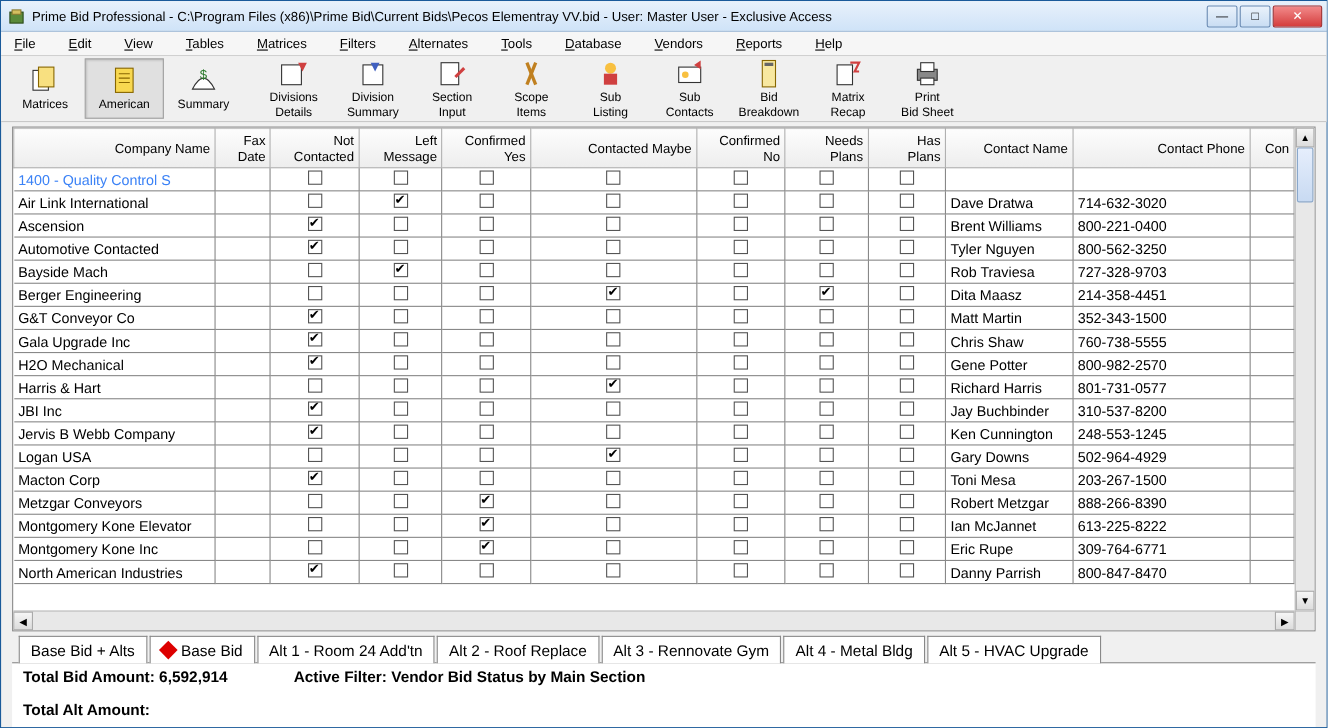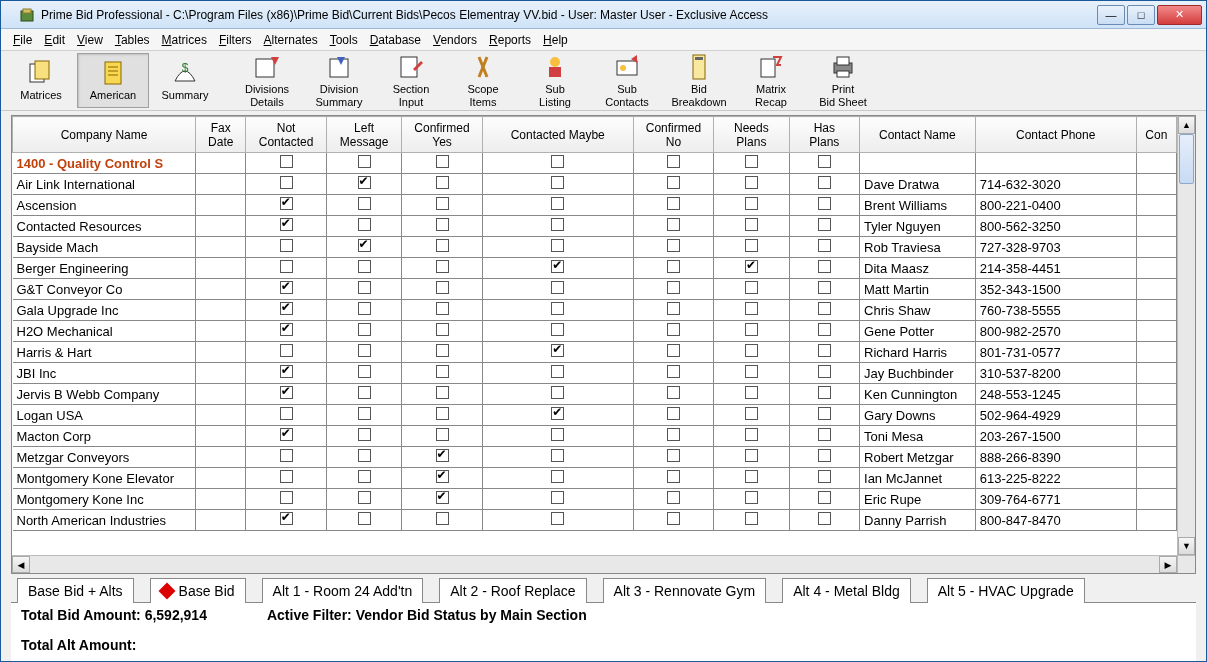--- a/index.html
+++ b/index.html
@@ -1,53 +1,53 @@
 <!DOCTYPE html>
 <html><head>
 <meta charset="utf-8">
 <style>
 * { box-sizing: border-box; margin: 0; padding: 0; }
 body { font-family: "Segoe UI", Tahoma, Arial, sans-serif; font-size: 12px; background: #fff; overflow: hidden; width: 1207px; height: 662px; }
 .window { width: 1207px; height: 662px; border: 1px solid #1a5a9a; background: #f0f0f0; display: flex; flex-direction: column; }
-.titlebar { height: 28px; background: linear-gradient(#e8f1fb, #cfe3f8); display: flex; align-items: center; justify-content: space-between; border-bottom: 1px solid #9db9d6; padding-left: 12px; }
+.titlebar { height: 28px; background: linear-gradient(#e8f1fb, #cfe3f8); display: flex; align-items: center; justify-content: space-between; border-bottom: 1px solid #9db9d6; }
 .titlebar-left { display: flex; align-items: center; gap: 6px; padding-left: 6px; }
 .titlebar-icon { width: 16px; height: 16px; display:inline-flex; align-items:center; justify-content:center; }
 .titlebar-title { color: #000; font-size: 12px; }
 .winbtns { display: flex; height: 20px; margin-right: 4px; }
 .winbtn { width: 28px; height: 20px; border: 1px solid #6b8bb3; background: linear-gradient(#eaf2fb,#c9ddf3); display:flex; align-items:center; justify-content:center; font-size:11px; margin-left:2px; border-radius:2px; cursor:pointer; }
 .winbtn.close { background: linear-gradient(#f28a8a,#d43d3d); color:#fff; border-color:#a02a2a; width:45px; }
-.menubar { height: 22px; background: #f6f6f6; border-bottom: 1px solid #d0d0d0; display:flex; align-items:center; padding: 0 6px; gap: 0; }
+.menubar { height: 22px; background: #f6f6f6; border-bottom: 1px solid #d0d0d0; display:flex; align-items:center; padding: 0 6px; gap: 18px; }
 .menuitem { padding: 2px 6px; cursor:pointer; }
 .menuitem span.u { text-decoration: underline; }
 .toolbar { height: 60px; background: #f0f0f0; border-bottom: 1px solid #c8c8c8; display:flex; align-items:stretch; padding: 2px 4px; gap: 0; }
 .tbtn { width: 72px; display:flex; flex-direction:column; align-items:center; justify-content:center; border:1px solid transparent; cursor:pointer; text-align:center; font-size:11px; line-height:1.1; padding:2px; }
 .tbtn.active { border:1px solid #a0a0a0; background:#e0e0e0; box-shadow: inset 1px 1px 2px rgba(0,0,0,0.15); }
 .tbtn .ticon { width: 28px; height: 28px; display:flex; align-items:center; justify-content:center; margin-bottom:2px; }
 .tsep { width: 10px; }
 .gridwrap { flex: 1; padding: 4px 10px 0 10px; display:flex; flex-direction:column; overflow:hidden; }
 .gridouter { flex:1; border:1px solid #888; background:#fff; position:relative; overflow:hidden; }
 .gridinner { position:absolute; left:0; top:0; right:18px; bottom:18px; overflow:hidden; }
 .vscroll { position:absolute; right:0; top:0; bottom:18px; width:18px; background:#e8e8e8; border-left:1px solid #bbb; }
 .vscroll .arrow { height:18px; background:linear-gradient(#f6f6f6,#dcdcdc); border:1px solid #aaa; display:flex; align-items:center; justify-content:center; font-size:9px; cursor:pointer;}
 .vscroll .track { position:absolute; top:18px; bottom:18px; left:0; right:0; }
 .vscroll .thumb { position:absolute; left:1px; right:1px; top:0; height:50px; background:linear-gradient(#e6eefc,#c8daf2); border:1px solid #8aa8cc; border-radius:2px;}
 .vscroll .arrow.dn{ position:absolute; bottom:0; left:0; right:0;}
 .hscroll { position:absolute; left:0; right:18px; bottom:0; height:18px; background:#e8e8e8; border-top:1px solid #bbb; }
 .hscroll .arrow { width:18px; height:100%; background:linear-gradient(#f6f6f6,#dcdcdc); border:1px solid #aaa; display:inline-flex; align-items:center; justify-content:center; font-size:9px; cursor:pointer; float:left;}
 .hscroll .arrow.rt{ float:right;}
 .corner { position:absolute; right:0; bottom:0; width:18px; height:18px; background:#e8e8e8; border-left:1px solid #bbb; border-top:1px solid #bbb;}
 table.grid { border-collapse: collapse; width: 100%; table-layout: fixed; }
-table.grid th { background: linear-gradient(#fdfdfd,#ededed); border: 1px solid #b0b0b0; font-weight:normal; font-size:12px; padding:2px 4px; text-align:center; height:36px; }
+table.grid th { background: linear-gradient(#fdfdfd,#ededed); border: 1px solid #b0b0b0; font-weight:normal; font-size:12px; padding:2px 4px; text-align:right; height:36px; }
 table.grid td { border-right:1px solid #888; border-bottom:1px solid #888; padding:1px 4px; height:21px; font-size:13px; }
 table.grid td.lft { text-align:left; }
 table.grid td.ctr { text-align:center; }
-.sectionrow td { color:#c2410c; font-weight:bold; font-size:14px; }
+.sectionrow td { color:#3b82f6; font-weight:normal; font-size:14px; }
 .chk { display:inline-block; width:13px; height:13px; border:1px solid #555; background:#fff; position:relative; }
 .chk.on::after { content:"✔"; position:absolute; top:-3px; left:0; font-size:12px; color:#000; }
-.tabstrip { height: 28px; display:flex; align-items:flex-end; padding: 2px 6px 0 6px; gap:16px; }
+.tabstrip { height: 28px; display:flex; align-items:flex-end; padding: 2px 6px 0 6px; gap:2px; }
 .tab { border:1px solid #888; border-bottom:none; background:#fff; padding:4px 10px; font-size:14px; cursor:pointer; display:flex; align-items:center; gap:6px; position:relative; top:1px; }
 .tab.active { background:#fff; font-weight:normal; z-index:2; }
 .tabstrip .diamond { width:12px; height:12px; background:#d00; transform:rotate(45deg); display:inline-block; }
 .statusarea { border-top:1px solid #888; background:#fff; padding:4px 10px 8px 10px; display:flex; gap:60px; font-size:14px; font-weight:bold; }
 .statuscol { display:flex; flex-direction:column;gap:14px; }
 </style>
 </head>
 <body>
 
 <div class="window">
@@ -271,21 +271,21 @@
                 <td class="ctr"><span class="chk"></span></td>
                 <td class="ctr"><span class="chk"></span></td>
                 <td class="ctr"><span class="chk"></span></td>
                 <td class="ctr"><span class="chk"></span></td>
                 <td class="ctr"><span class="chk"></span></td>
                 <td class="lft">Brent Williams</td>
                 <td class="lft">800-221-0400</td>
                 <td></td>
               </tr>
               <tr>
-                <td class="lft">Contacted Resources</td>
+                <td class="lft">Automotive Contacted</td>
                 <td class="ctr"></td>
                 <td class="ctr"><span class="chk on"></span></td>
                 <td class="ctr"><span class="chk"></span></td>
                 <td class="ctr"><span class="chk"></span></td>
                 <td class="ctr"><span class="chk"></span></td>
                 <td class="ctr"><span class="chk"></span></td>
                 <td class="ctr"><span class="chk"></span></td>
                 <td class="ctr"><span class="chk"></span></td>
                 <td class="lft">Tyler Nguyen</td>
                 <td class="lft">800-562-3250</td>

